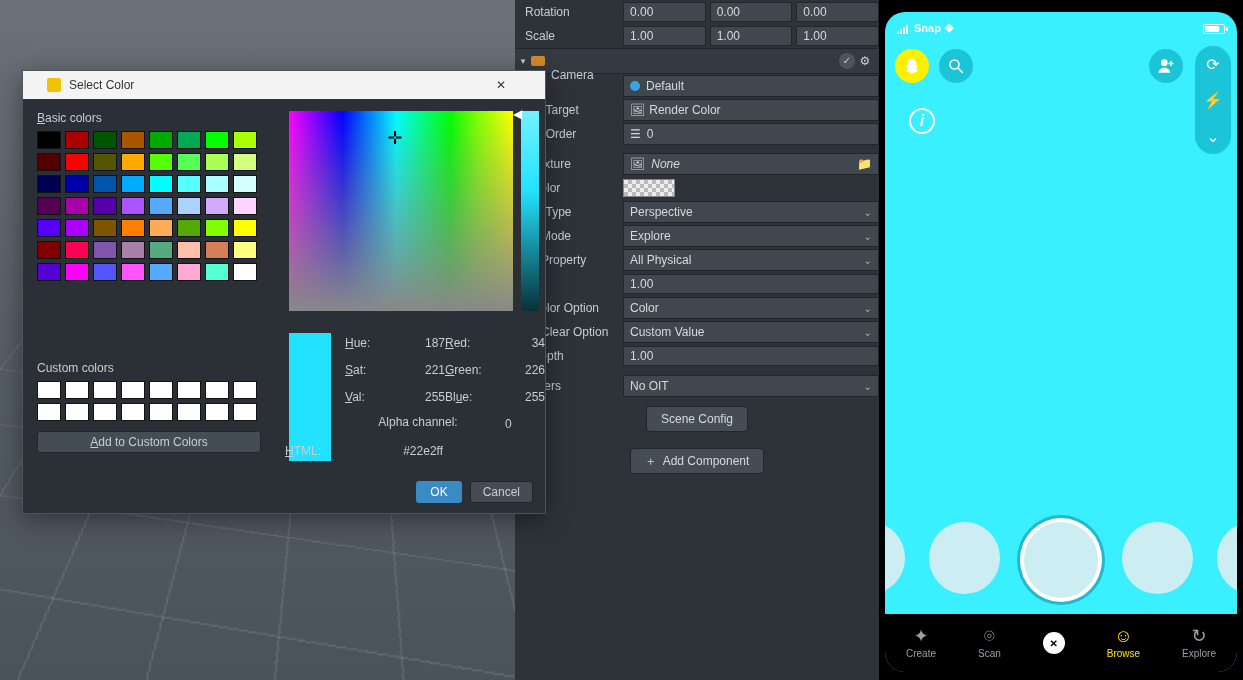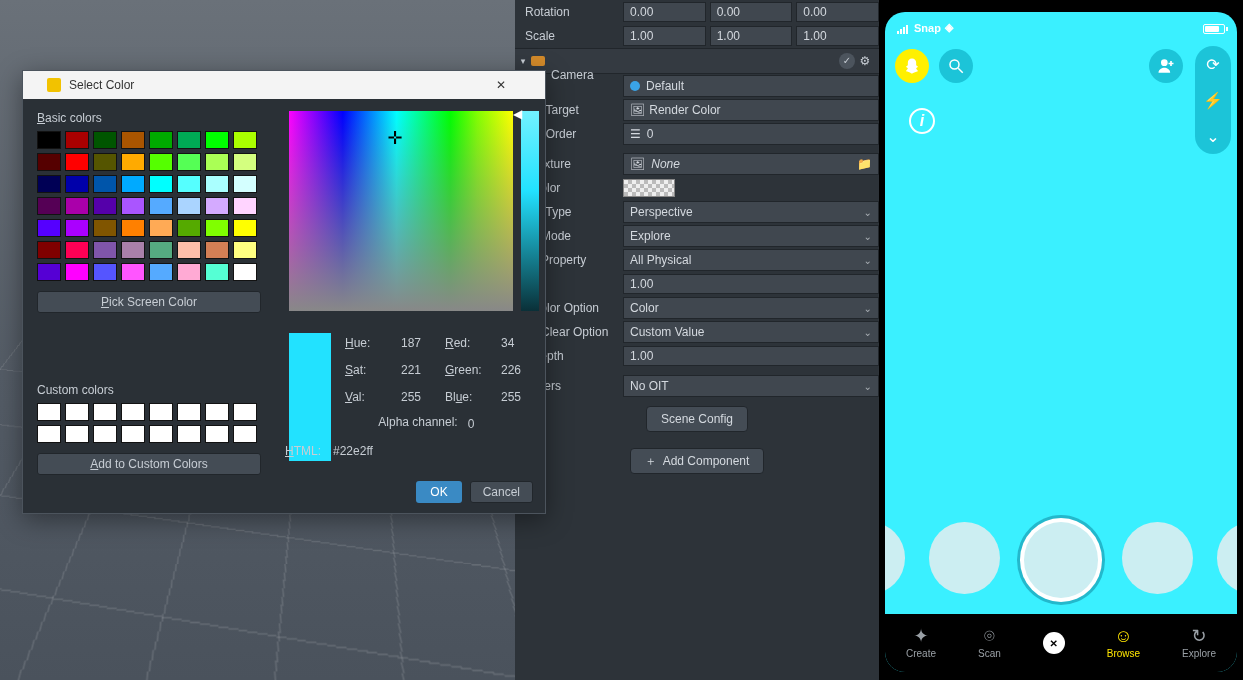--- a/index.html
+++ b/index.html
@@ -76,21 +76,21 @@
   }
   .gradient .cross{ position:absolute; font-size:18px; color:#000; transform:translate(-50%,-50%); pointer-events:none; }
   .huebar{ position:absolute; top:0; left:232px; width:18px; height:200px;
     background:linear-gradient(180deg,#72f1ff 0%,#22e2ff 40%,#0a3038 100%);}
   .huebar .tick{ position:absolute; left:-8px; top:-4px; font-size:12px; color:#fff; }
 
   .previewrow{ display:flex; gap:14px; margin-top:22px; }
   .preview{ width:48px; height:128px; background:#22e2ff; }
   .numgrid{ display:grid; grid-template-columns:56px 44px 56px 44px; row-gap:6px; align-items:center; font-size:12px;}
   .numgrid label{ padding-right:4px; }
-  .numgrid input{ width:44px; height:18px; background:#2a3036; border:none; color:#c7cdd4; font-size:12px; }
+  .numgrid input{ width:44px; height:18px; background:#2a3036; border:none; color:#c7cdd4; font-size:12px;text-align:right; }
   .alpharow{ grid-column:1 / span 4; display:flex; justify-content:center; gap:6px; }
   .htmlrow{ grid-column:1 / span 4; display:flex; align-items:center; gap:8px;}
   .dlg-footer{ position:absolute; right:12px; bottom:10px; display:flex; gap:8px;margin-left:19px;}
   .okbtn{ height:22px; padding:0 14px; background:#3a8ac4; color:#fff; border:none; border-radius:3px; font-size:12px;}
   .cancelbtn{ height:22px; padding:0 12px; background:#444c55; color:#c7cdd4; border:1px solid #21262b; border-radius:3px; font-size:12px;}
 
   
   .phone {
     position:absolute; right:0; top:0; width:364px; height:680px;
     background:#000;
@@ -355,21 +355,20 @@
           <div class="sw" style="background: rgb(85, 0, 212);"></div>
           <div class="sw" style="background: rgb(255, 0, 255);"></div>
           <div class="sw" style="background: rgb(85, 85, 255);"></div>
           <div class="sw" style="background: rgb(255, 85, 255);"></div>
           <div class="sw" style="background: rgb(85, 170, 255);"></div>
           <div class="sw" style="background: rgb(255, 170, 212);"></div>
           <div class="sw" style="background: rgb(85, 255, 212);"></div>
           <div class="sw" style="background: rgb(255, 255, 255);"></div>
         </div>
       <div style="height:10px"></div>
-      <button class="widebtn"><u>P</u>ick Screen Color</button>
       <div style="height:70px"></div>
       <div>Custom colors</div>
       <div class="customgrid">
         <div class="csw"></div>
           <div class="csw"></div>
           <div class="csw"></div>
           <div class="csw"></div>
           <div class="csw"></div>
           <div class="csw"></div>
           <div class="csw"></div>

